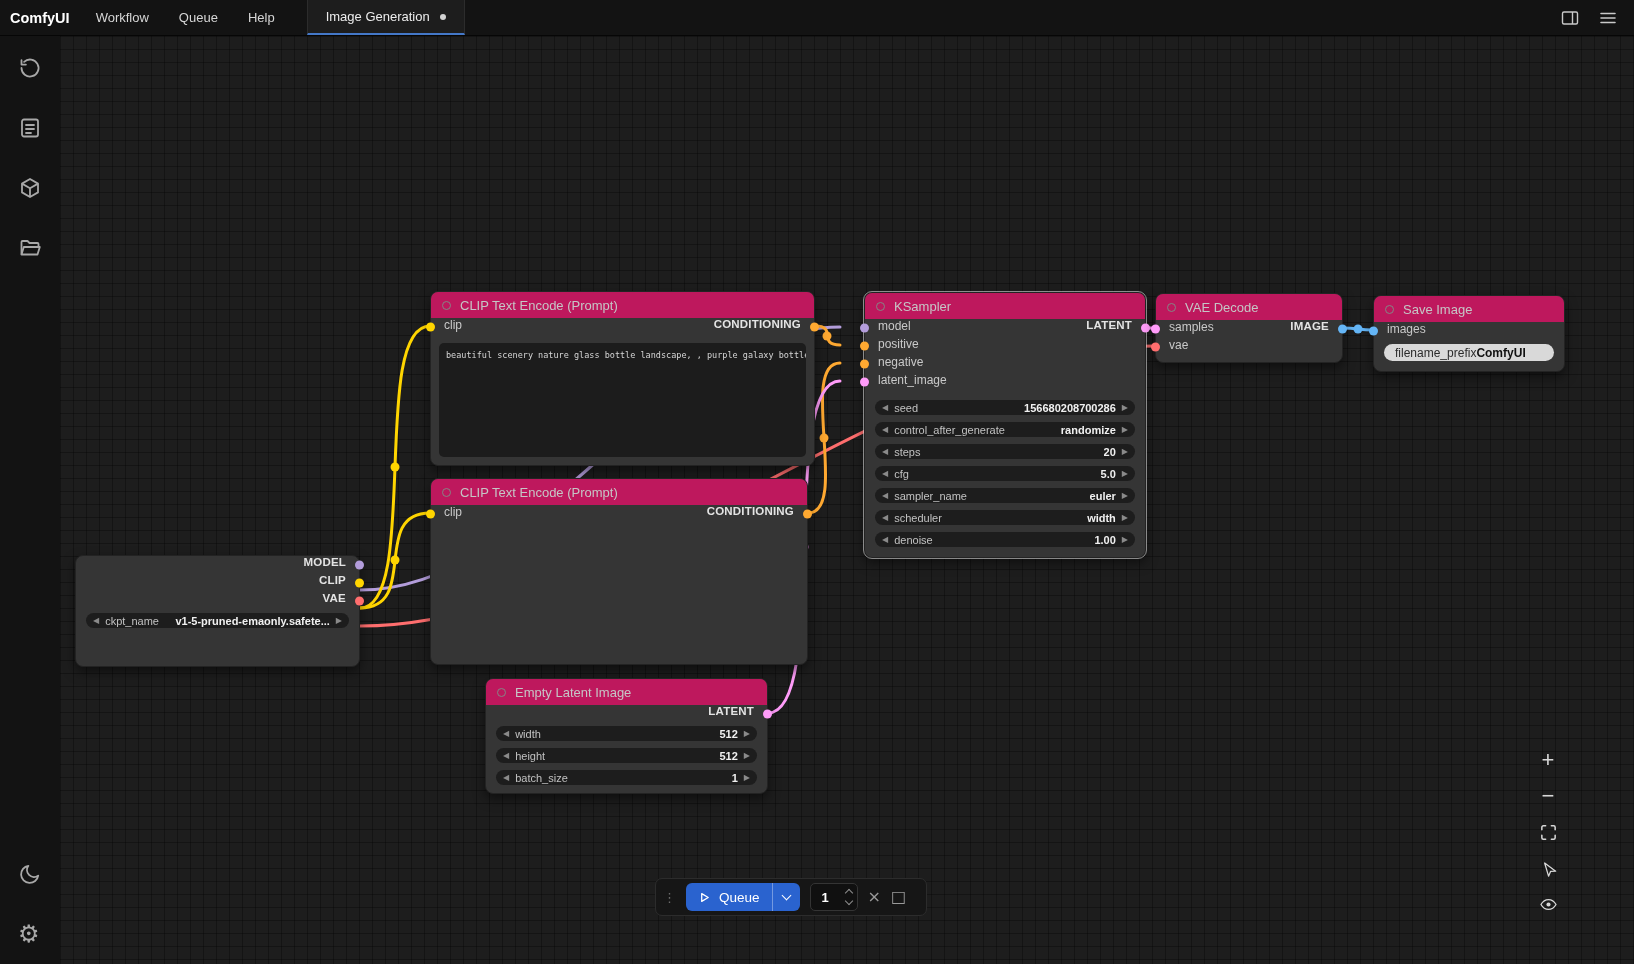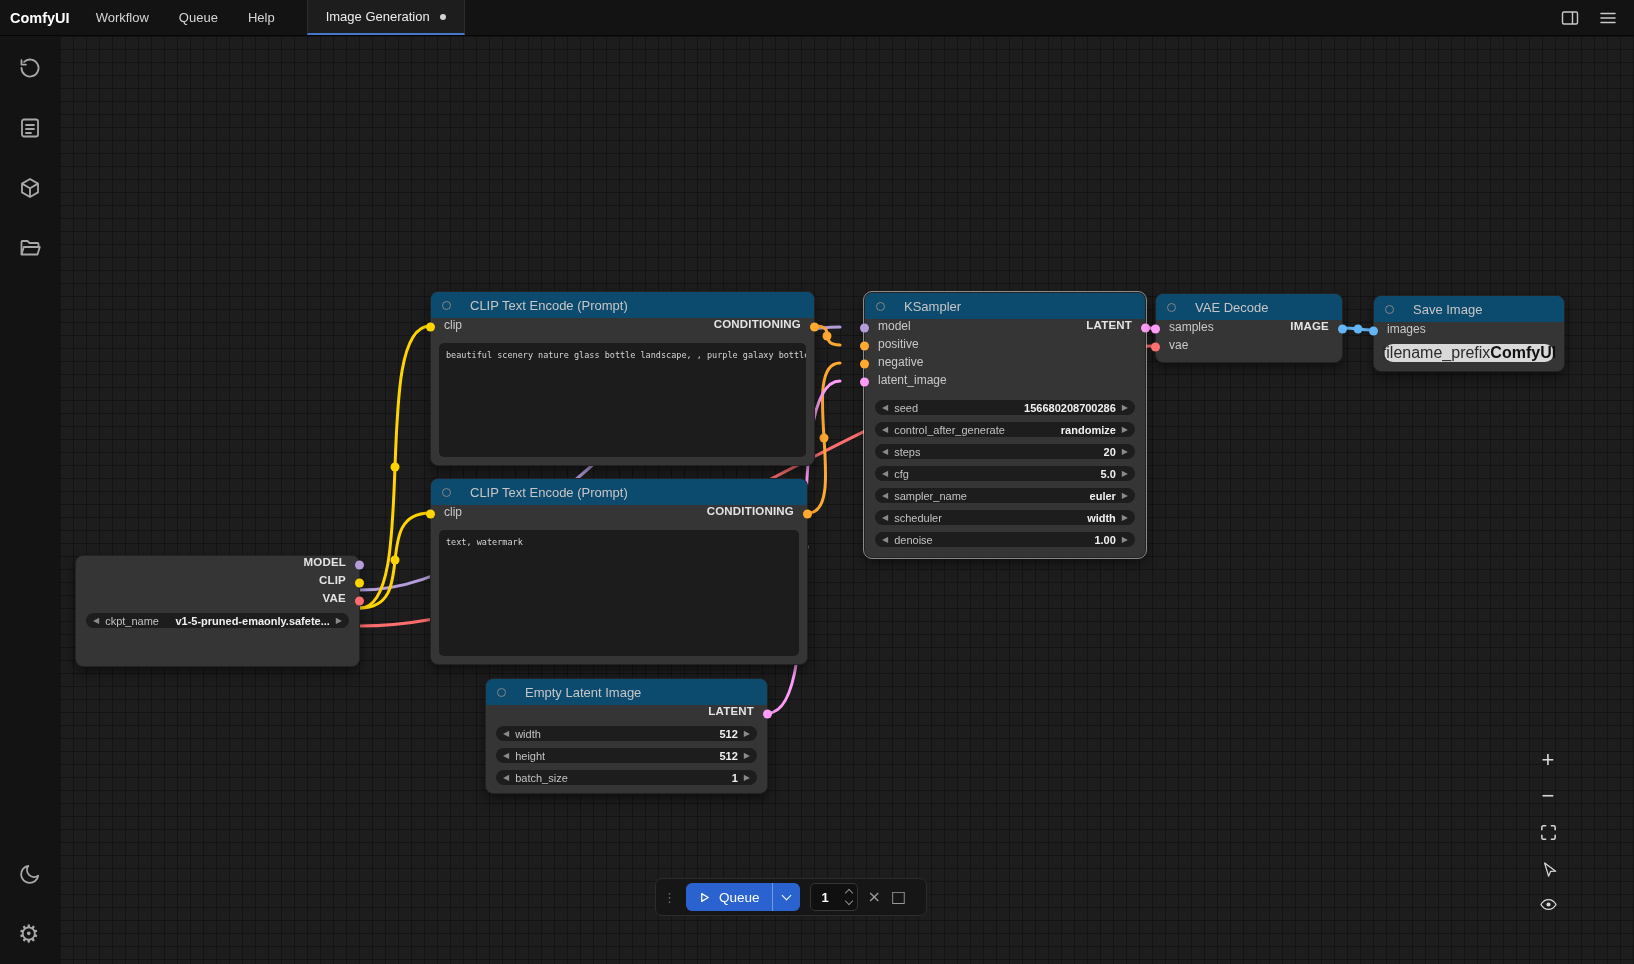--- a/index.html
+++ b/index.html
@@ -29,34 +29,34 @@
 .canvas{position:absolute;left:60px;top:36px;right:0;bottom:0;background-color:#1d1d1d;
 background-image:linear-gradient(rgba(0,0,0,.30) 1px,transparent 1px),linear-gradient(90deg,rgba(0,0,0,.30) 1px,transparent 1px);
 background-size:13px 13px;overflow:hidden}
 .links{position:absolute;left:0;top:0;width:1574px;height:928px;z-index:1}
 .link path{stroke:var(--c);fill:none;stroke-width:3;stroke-linecap:round}
 .link circle{fill:var(--c)}
 
 
 .node{position:absolute;z-index:2;background:#353535;border:1px solid #232323;border-radius:8px;box-shadow:0 5px 12px rgba(0,0,0,.5);display:flex;flex-direction:column;color:#ddd}
 .node.selected{outline:1px solid rgba(255,255,255,.5)}
-.node-title{flex:0 0 26px;display:flex;align-items:center;gap:19px;padding:0 11px;background:#0c4a6e;border-radius:7px 7px 0 0;font-size:13px;color:#c6c6c6;white-space:nowrap}
+.node-title{flex:0 0 26px;display:flex;align-items:center;gap:9px;padding:0 11px;background:#be185d;border-radius:7px 7px 0 0;font-size:13px;color:#c6c6c6;white-space:nowrap}
 .collapse-dot{width:9px;height:9px;border-radius:50%;border:1.5px solid #858585;flex:0 0 auto}
 .srow{position:relative;flex:0 0 18px;display:flex;padding:0 13px;font-size:12px}
 .in-label{color:#c9c9c9}
 .out-label{margin-left:auto;color:#e4e4e4;font-weight:700;font-size:11.5px;letter-spacing:.2px}
 .slot-dot{position:absolute;top:50%;width:9px;height:9px;border-radius:50%;background:var(--c);transform:translateY(-50%)}
 .slot-dot.in{left:-5px}
 .slot-dot.out{right:-5px}
 .prompt{flex:1;margin:7px 8px 8px;background:#1c1c1c;border-radius:5px;padding:6px 7px;font-family:"DejaVu Sans Mono",monospace;font-size:8.5px;color:#d6d6d6;line-height:1.5;overflow:hidden;white-space:nowrap}
 .widget{flex:0 0 15px;margin:3px 10px 4px;background:#1d1d1d;border-radius:8px;display:flex;align-items:center;gap:6px;padding:0 7px;font-size:11px;color:#c2c2c2;white-space:nowrap}
 .w-arrow{font-size:8px;color:#8a8a8a;flex:0 0 auto;line-height:1;font-family:"DejaVu Sans",sans-serif}
 .w-value{margin-left:auto;font-weight:700;color:#f0f0f0;overflow:hidden;text-overflow:ellipsis}
 .spacer6{flex:0 0 6px}
-.text-widget{flex:0 0 17px;margin:4px 10px;background:#d9d9d9;border-radius:9px;display:flex;align-items:center;justify-content:center;padding:0 11px;font-size:16px;color:#2b2b2b}
+.text-widget{flex:0 0 17px;margin:4px 10px;background:#d9d9d9;border-radius:9px;display:flex;align-items:center;justify-content:flex-start;padding:0 11px;font-size:12px;color:#2b2b2b}
 .text-widget .tw-value{font-weight:700;color:#111}
 
 
 .queuebar{position:absolute;left:595px;top:842px;width:272px;height:38px;z-index:6;background:#161616;border:1px solid #2c2c2c;border-radius:7px;display:flex;align-items:center;gap:10px;padding:0 10px 0 7px}
 .drag-dots{color:#6b6b6b;font-size:13px;line-height:1;font-family:"DejaVu Sans",sans-serif}
 .queue-btn{height:28px;background:#2a63cf;border-radius:6px;display:flex;align-items:stretch;color:#fff;overflow:hidden}
 .qb-main{display:flex;align-items:center;gap:8px;padding:0 12px;font-size:13.5px}
 .qb-split{width:1px;background:rgba(255,255,255,.35)}
 .qb-caret{padding:0 10px;display:flex;align-items:center}
 .chev{width:7px;height:7px;border-right:1.7px solid #fff;border-bottom:1.7px solid #fff;transform:rotate(45deg);margin-top:-3px}
@@ -226,21 +226,20 @@
       <div class="node-title">
         <span class="collapse-dot"></span>
         <span>CLIP Text Encode (Prompt)</span>
       </div>
       <div class="srow">
         <span class="slot-dot in" style="--c: #FFD500;"></span>
         <span class="in-label">clip</span>
         <span class="out-label">CONDITIONING</span>
         <span class="slot-dot out" style="--c: #FFA931;"></span>
       </div>
-      <div class="prompt">text, watermark</div>
     </div>
 
     <div class="node" style="left:425px;top:642px;width:283px;height:116px">
       <div class="node-title">
         <span class="collapse-dot"></span>
         <span>Empty Latent Image</span>
       </div>
       <div class="srow">
         <span class="out-label">LATENT</span>
         <span class="slot-dot out" style="--c: #FF9CF9;"></span>

